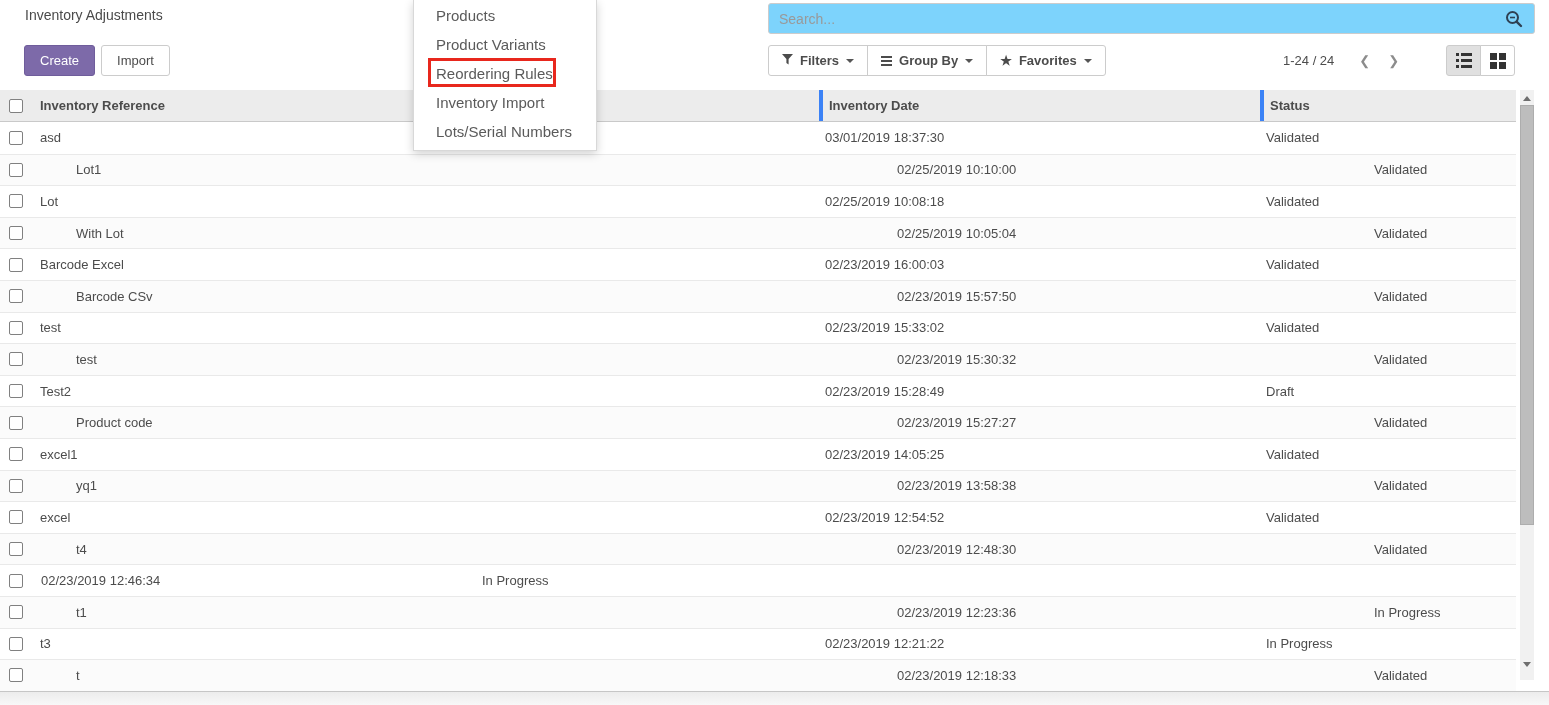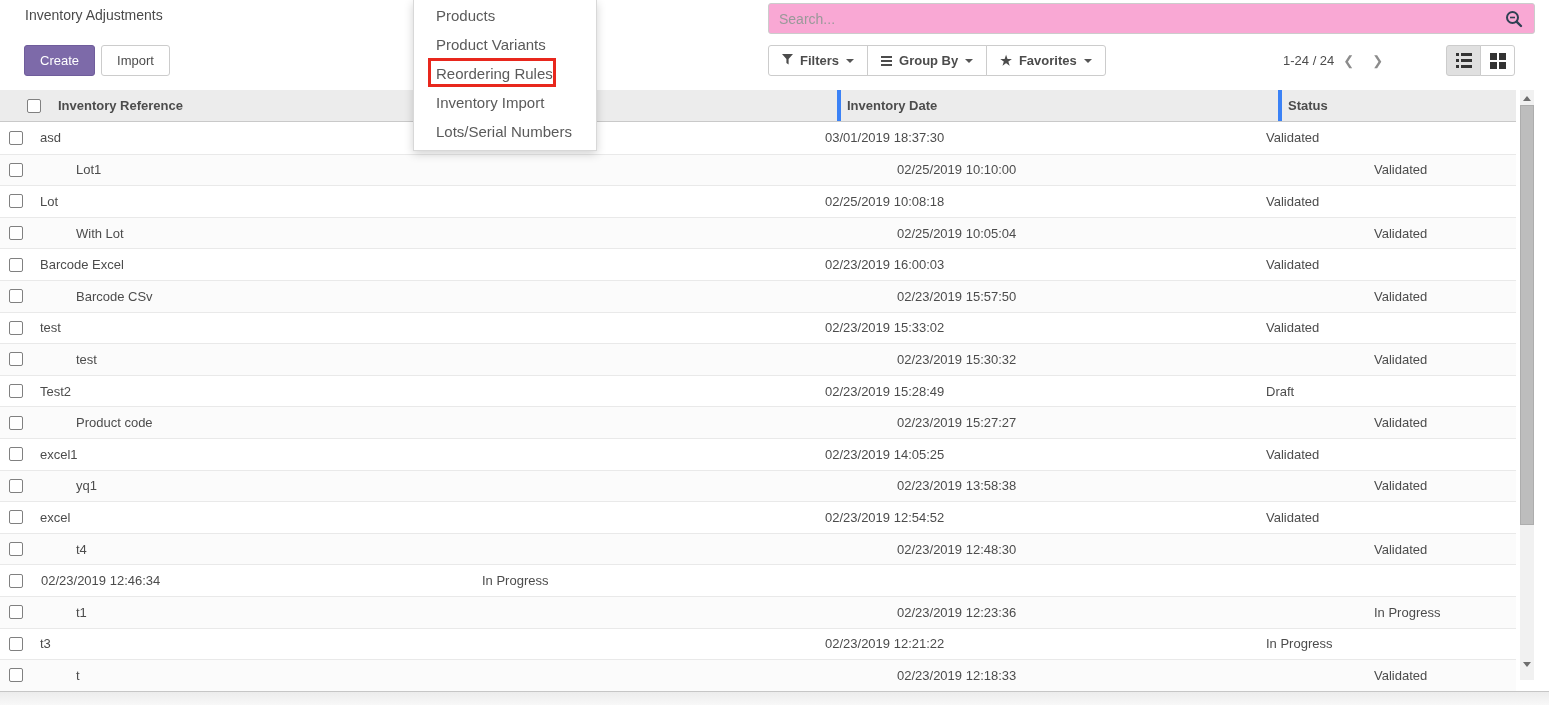--- a/index.html
+++ b/index.html
@@ -13,55 +13,55 @@
   }
 
   
   .page-title { position:absolute; left:25px; top:7px; font-size:14px; font-weight:400; color:#4a4a4a; }
   .btn-row { position:absolute; left:24px; top:45px; display:flex; gap:6px; }
   .btn { height:31px; padding:0 15px; font-size:13px; border-radius:3px; display:flex; align-items:center; cursor:pointer; }
   .btn-primary { background:#7d6aa9; border:1px solid #6f5d9b; color:#fff; }
   .btn-default { background:#fff; border:1px solid #ccc; color:#4c4c4c; }
 
   .search-box { position:absolute; left:768px; top:3px; width:767px; height:31px;
-    border:1px solid #ccc; border-radius:3px; background:#f9a8d4; display:flex; align-items:center; padding:0 10px; }
+    border:1px solid #ccc; border-radius:3px; background:#7dd3fc; display:flex; align-items:center; padding:0 10px; }
   .search-box input { flex:1; border:none; outline:none; font-size:14px; color:#4c4c4c; font-family:"Liberation Sans",sans-serif; background:transparent; }
   .search-box input::placeholder { color:#999; }
   .search-glyph { width:20px; height:20px; flex:0 0 auto; }
 
   .filter-group { position:absolute; left:768px; top:45px; height:31px; display:flex; }
   .fbtn { height:31px; background:#fff; border:1px solid #ccc; margin-left:-1px;
     display:flex; align-items:center; gap:7px; padding:0 13px; font-size:13px; color:#4c4c4c; cursor:pointer;font-weight:bold; }
   .fbtn:first-child { margin-left:0; border-radius:3px 0 0 3px; }
   .fbtn:last-child { border-radius:0 3px 3px 0; }
   .caret { width:0; height:0; border-left:4px solid transparent; border-right:4px solid transparent; border-top:4px solid #555; margin-top:1px; }
   .icon-bars { display:flex; flex-direction:column; gap:2px; }
   .icon-bars i { display:block; width:11px; height:2px; background:#4c4c4c; }
   .star-glyph { font-size:13px; color:#4c4c4c; line-height:1; }
 
   .pager { position:absolute; left:1283px; top:45px; height:31px; display:flex; align-items:center; font-size:13px; color:#4c4c4c; }
-  .pager-range { }
+  .pager-range { margin-right:16px; }
   .pager-arrow { color:#8c8c8c; font-size:13px; padding:0 9px; cursor:pointer; }
 
   .view-switcher { position:absolute; left:1446px; top:45px; height:31px; display:flex; }
   .vbtn { width:35px; height:31px; border:1px solid #ccc; margin-left:-1px; background:#fff;
     display:flex; align-items:center; justify-content:center; cursor:pointer; }
   .vbtn:first-child { margin-left:0; border-radius:3px 0 0 3px; }
   .vbtn:last-child { border-radius:0 3px 3px 0; }
   .vbtn.active { background:#e0e0e0; }
   .icon-listview { display:flex; flex-direction:column; gap:3px; }
   .icon-listview .lrow { display:flex; gap:2px; align-items:center; }
   .icon-listview .d { width:3px; height:3px; background:#333; }
   .icon-listview .b { width:11px; height:3px; background:#333; }
   .icon-kanban { display:grid; grid-template-columns:7px 7px; grid-template-rows:7px 7px; gap:2px; }
   .icon-kanban i { background:#333; display:block; }
 
   
   .listview { position:absolute; left:0; top:90px; width:1516px; border-bottom:1px solid #bcbcbc; }
-  .thead { height:32px; background:#ececec; display:flex; align-items:center; font-weight:bold; border-bottom:1px solid #c9c9c9;padding-left:18px; }
+  .thead { height:32px; background:#ececec; display:flex; align-items:center; font-weight:bold; border-bottom:1px solid #c9c9c9; }
   .lrow-data { height:31.6px; display:flex; align-items:center; border-top:1px solid #e9e9e9; background:#fff; }
   .lrow-data:first-child { border-top:none; }
   .lrow-data.alt { background:#fbfbfb;gap:36px; }
   .c-check { width:35px; padding-left:9px; display:flex; align-items:center; }
   .checkbox { width:14px; height:14px; border:1px solid #808080; border-radius:2px; background:#fff; }
   .c-ref { width:784px; padding-left:5px; overflow:hidden; white-space:nowrap; }
   .c-date { width:441px; padding-left:6px; }
   .c-status { flex:1; padding-left:6px; }
   .thead .c-date, .thead .c-status { align-self:stretch; display:flex; align-items:center; border-left:4px solid #3b82f6; }
 

